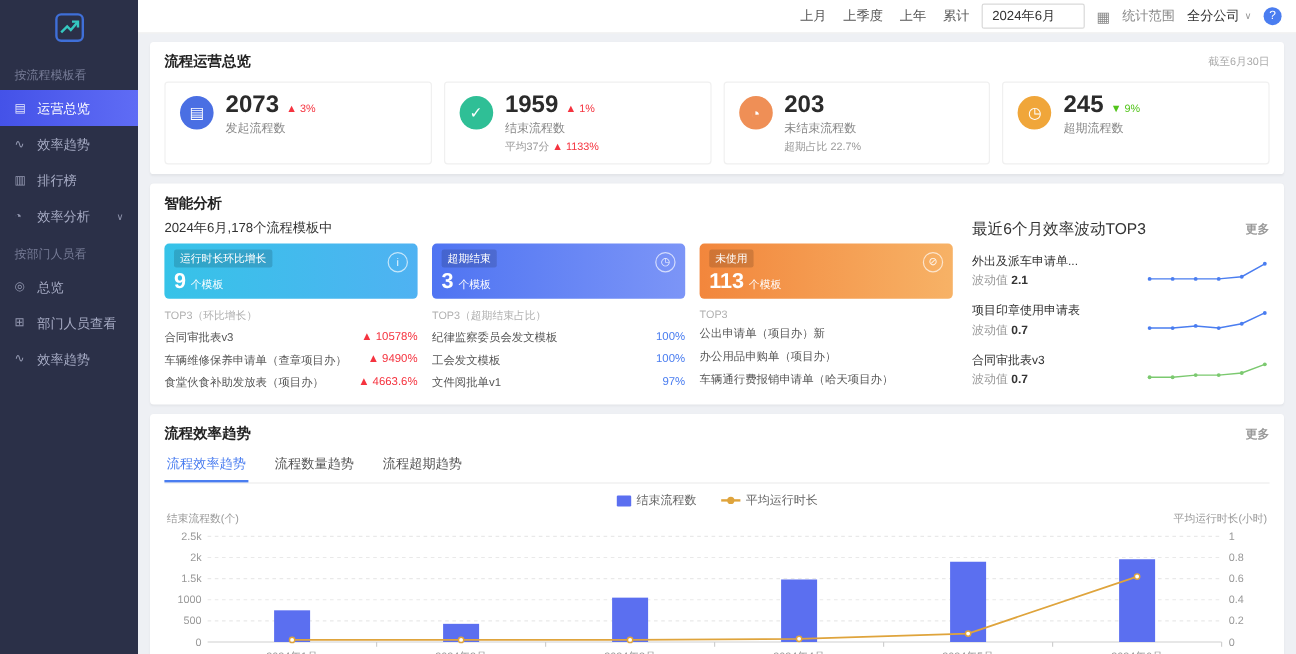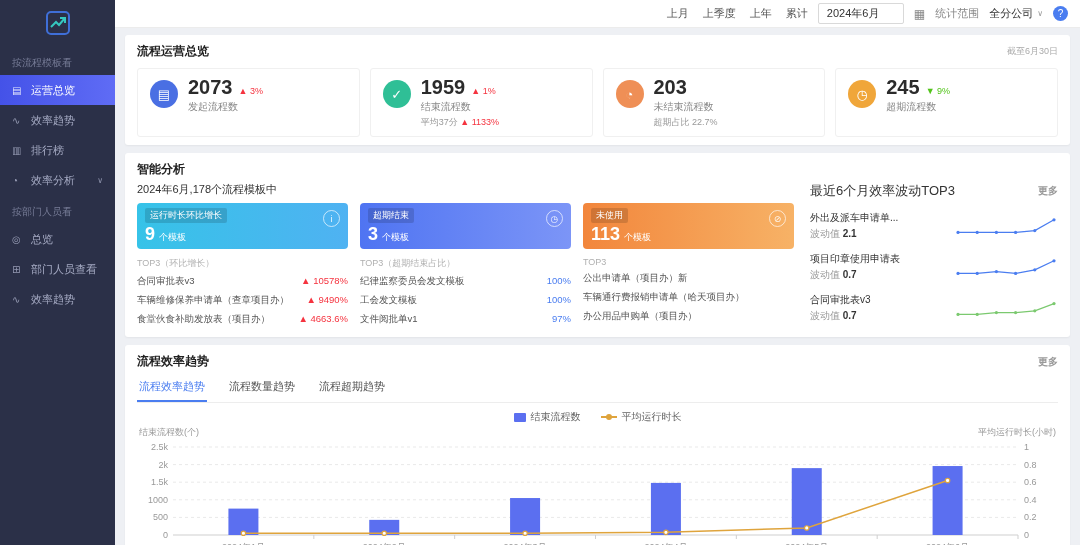--- a/index.html
+++ b/index.html
@@ -250,24 +250,24 @@
                     <span class="t3-val" style="color: rgb(74, 125, 240);">97%</span>
                   </div>
                 </div>
                 <div class="smart-col">
                   <div class="smart-tile" style="background: linear-gradient(90deg, rgb(242, 134, 60), rgb(247, 178, 102));"><span class="smart-tag">未使用</span><div class="smart-vrow"><span class="smart-value">113</span><span class="smart-unit">个模板</span></div><span class="smart-tile-icon">⊘</span></div>
                   <div class="top3-header">TOP3</div>
                   <div class="top3-row">
                     <span class="t3-name">公出申请单（项目办）新</span>
                   </div>
                   <div class="top3-row">
+                    <span class="t3-name">办公用品申购单（项目办）</span>
+                  </div>
+                  <div class="top3-row">
                     <span class="t3-name">车辆通行费报销申请单（哈天项目办）</span>
-                  </div>
-                  <div class="top3-row">
-                    <span class="t3-name">办公用品申购单（项目办）</span>
                   </div>
                 </div>
               </div>
           </div>
           <div class="fluct-panel">
             <div class="fluct-head">
               <span class="fluct-title">最近6个月效率波动TOP3</span>
               <span class="more-link">更多</span>
             </div>
             <div>

